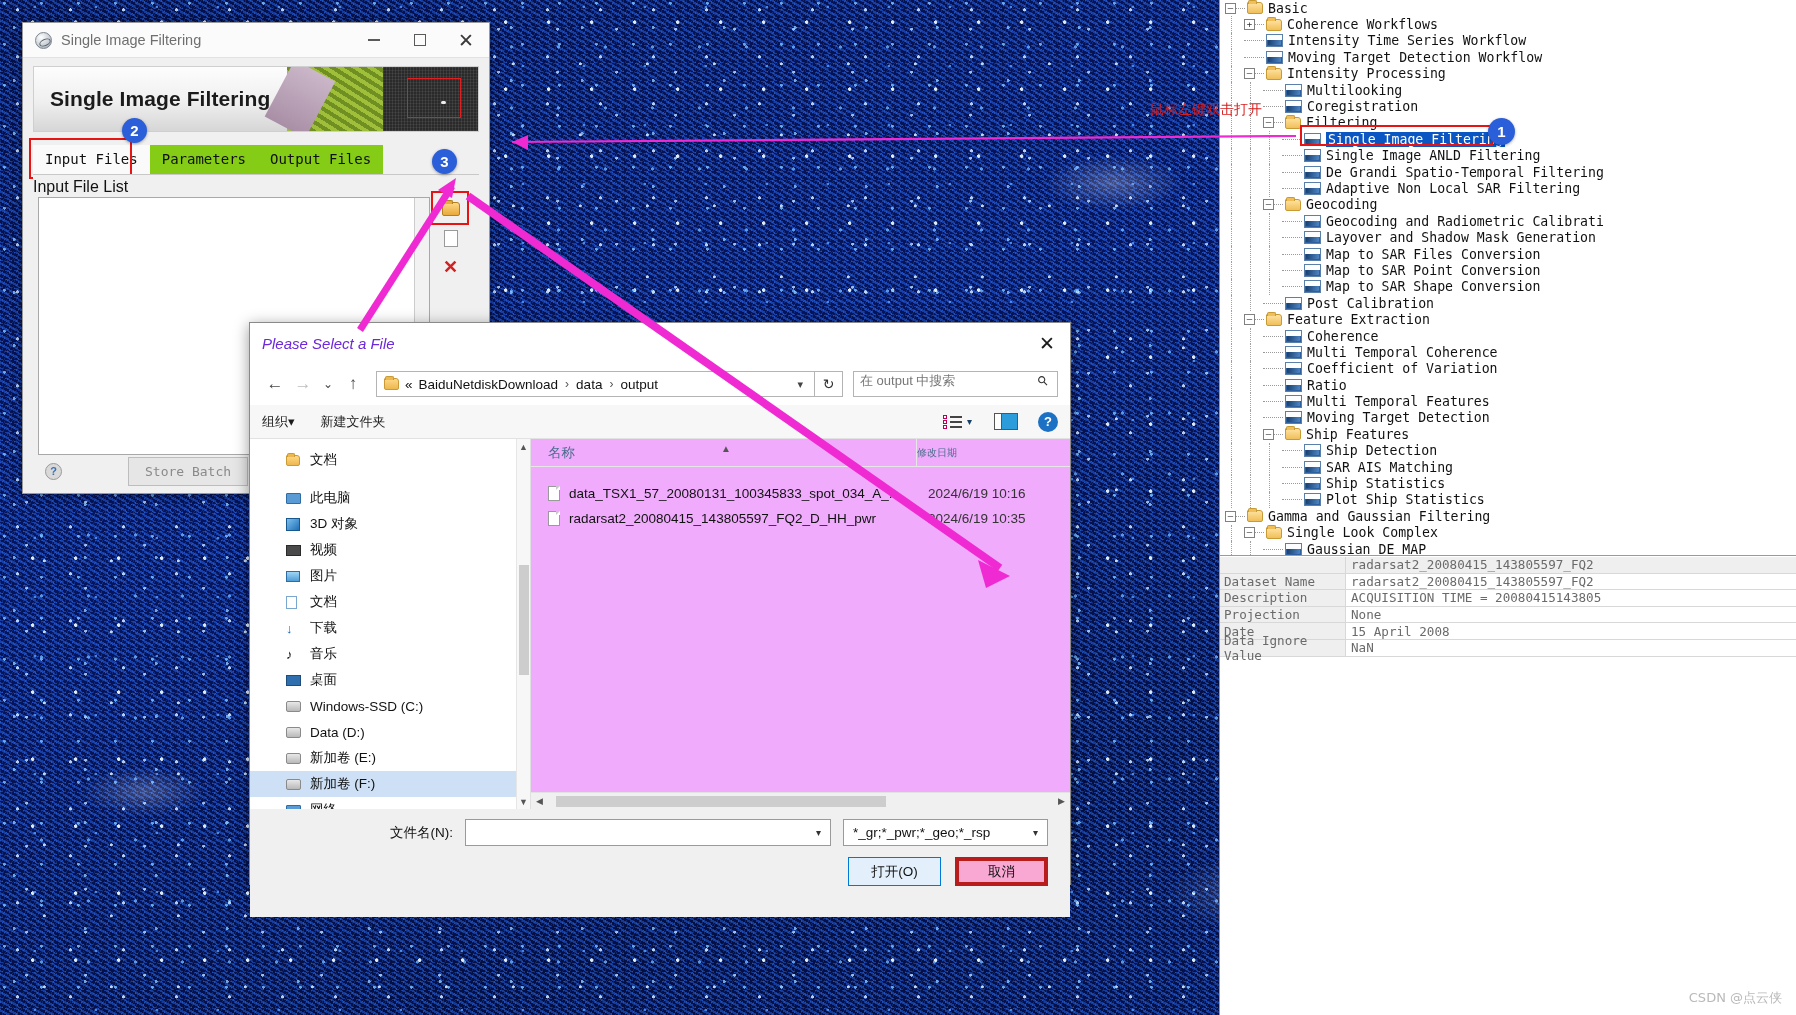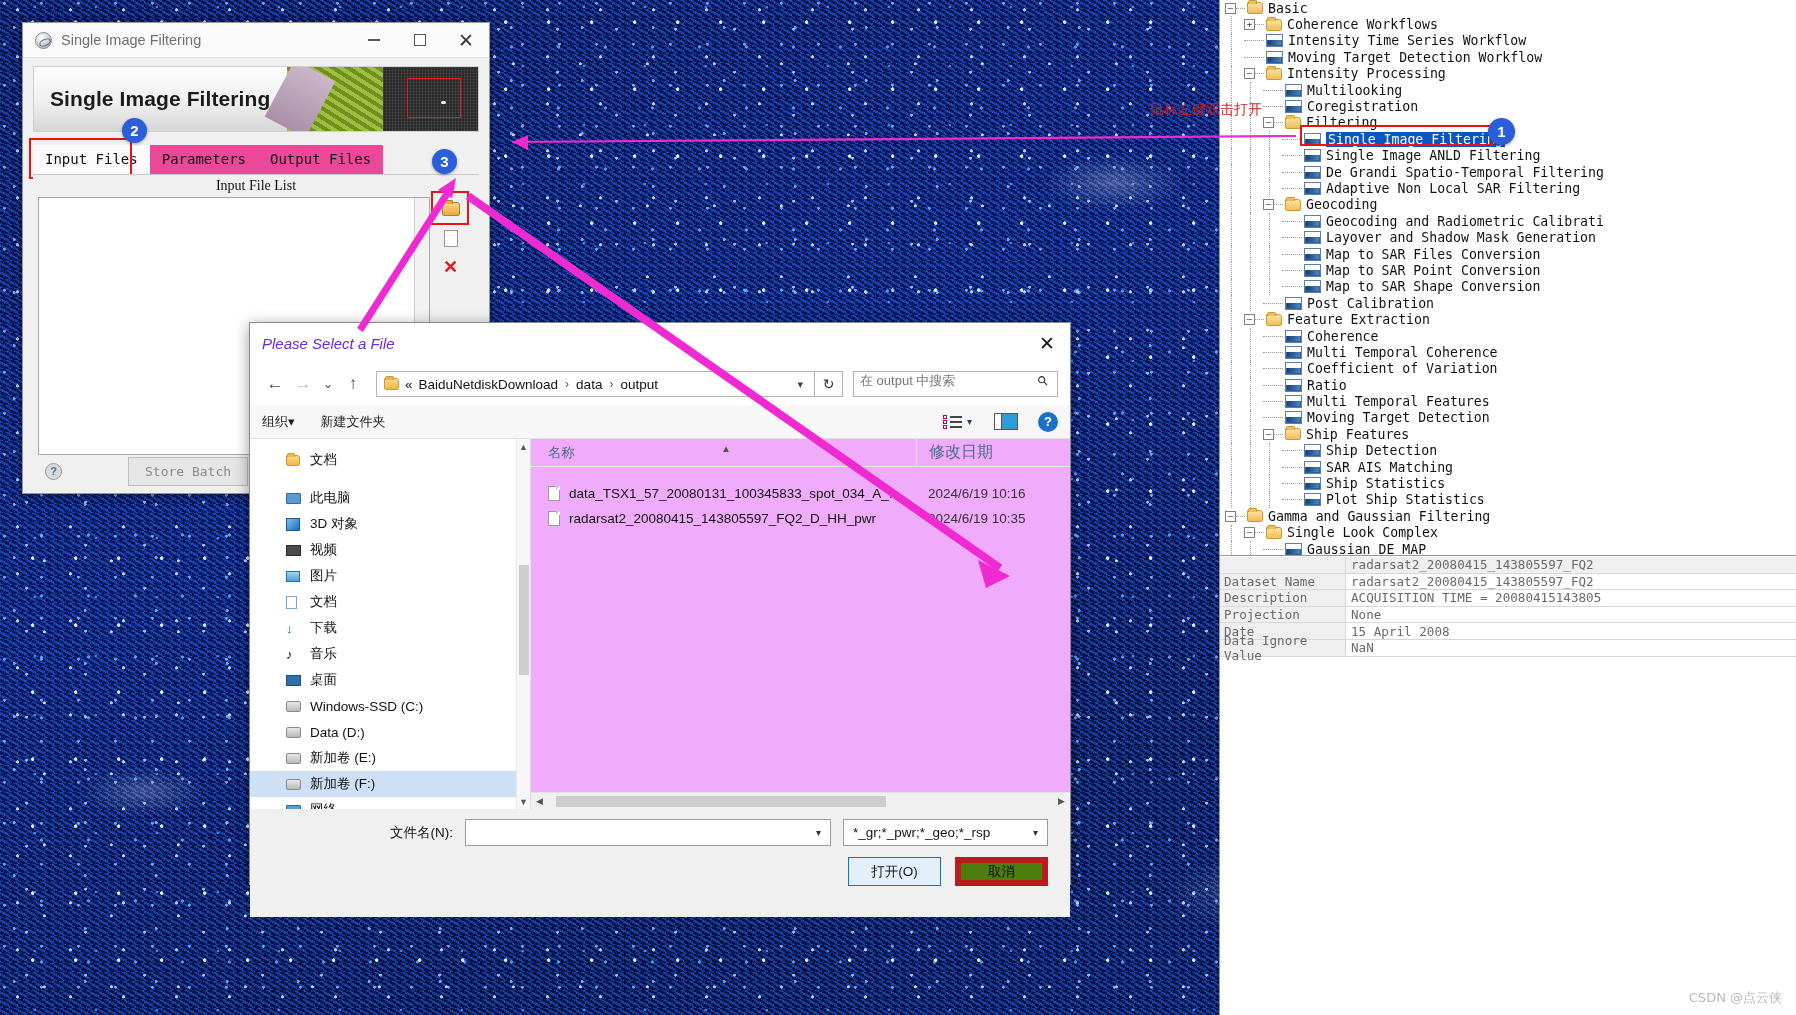--- a/index.html
+++ b/index.html
@@ -97,34 +97,34 @@
   }
   .banner-redbox{
     position:absolute; left:24px; top:11px; width:54px; height:40px;
     border:1.6px solid #e02020;
   }
   .banner-dot{ position:absolute; left:58px; top:34px; width:5px;height:3px;background:#eee;border-radius:2px;}
 
   .sif-tabs{ margin:12px 10px 0 10px; display:flex; align-items:flex-end; height:30px; position:relative;}
   .sif-tab{
     padding:5px 11px 6px 11px; font-family:"DejaVu Sans Mono", monospace; font-size:14px; color:#101010;
-    background:#ec4899; border:1px solid transparent; white-space:nowrap;
+    background:#84cc16; border:1px solid transparent; white-space:nowrap;
   }
   .sif-tab.active{ background:#fafafa; }
   .tab-hl{
     position:absolute; left:-4px; top:-6px; width:103px; height:41px;
     border:2.5px solid #e81414; pointer-events:none;
   }
   .sif-panelbody{
     margin:0 10px; border-top:1px solid #c8c8c8; background:#f0f0f0;
     height:300px; position:relative;
   }
   .inputfilelist-label{
-    text-align:center; font-family:Liberation Serif, serif;
-    font-size:14px; color:#111; padding-top:3px;
+    font-family:Liberation Sans, sans-serif;
+    font-size:16px; color:#111; padding-top:3px;
   }
   .file-list-box{
     position:absolute; left:5px; top:22px; width:392px; height:258px;
     background:#ffffff; border:1px solid #a8a8a8;
   }
   .file-list-scroll{
     position:absolute; right:0; top:0; width:15px; height:100%;
     background:#f2f2f2; border-left:1px solid #ccc;
   }
   .side-btn-col{ position:absolute; left:404px; top:22px; width:30px; }
@@ -247,21 +247,21 @@
     position:absolute; right:0; top:0; width:14px; height:100%; background:#f7f7f7; border-left:1px solid #e6e6e6;
   }
   .fd-side-scroll .up, .fd-side-scroll .dn{
     height:15px; display:flex;align-items:center;justify-content:center;font-size:9px;color:#555;
   }
   .fd-side-scroll .thumb{ position:absolute; top:126px; left:2px; width:10px; height:110px; background:#cdcdcd;}
 
   .fd-filelist{ flex:1; background:#f0abfc; position:relative; }
   .fl-header{ height:28px; display:flex; align-items:center; border-bottom:1px solid #e6e6e6; position:relative;}
   .fl-col-name{ width:385px; padding-left:17px; font-size:13.5px; color:#4a6d8c;}
-  .fl-col-date{ font-size:16px; color:#4a6d8c; padding-left:12px; border-left:1px solid #e6e6e6; height:100%; display:flex;align-items:center;}
+  .fl-col-date{ font-size:10px; color:#4a6d8c; border-left:1px solid #e6e6e6; height:100%; display:flex;align-items:center;}
   .sort-caret{ position:absolute; left:190px; top:4px; font-size:10px; color:#555;}
   .fl-row{ height:25px; display:flex; align-items:center; font-size:13.5px; color:#111;}
   .fl-row .fname{ width:385px; padding-left:17px; display:flex; align-items:center; overflow:hidden; white-space:nowrap;}
   .fl-row .fdate{ padding-left:12px; color:#333; }
   .file-ico{
     width:12px;height:15px;background:#fff;border:1px solid #9a9a9a;margin-right:9px;flex:none;position:relative;
   }
   .file-ico::after{content:"";position:absolute;right:-1px;top:-1px;border-width:0 0 4px 4px;border-style:solid;border-color:transparent transparent #fff #c9c9c9;}
   .fl-hscroll{
     position:absolute; left:0; bottom:0; width:100%; height:17px; background:#f0f0f0; border-top:1px solid #e2e2e2;
@@ -271,21 +271,21 @@
   .fl-hscroll .thumb{ margin-left:8px; height:11px; width:330px; background:#cdcdcd;}
 
   .fd-bottom{ height:108px; background:#f0f0f0; position:relative; }
   .fn-row{ display:flex; align-items:center; padding:10px 22px 0 0; justify-content:flex-end;}
   .fn-label{ font-size:13.5px; color:#111; margin-right:12px;}
   .fn-input{ width:366px; height:27px; border:1px solid #9a9a9a; background:#fff; display:flex; align-items:center;}
   .fn-input .caret{ margin-left:auto; font-size:10px; color:#333; padding:0 9px;}
   .filter-select{ width:205px; height:27px; margin-left:12px; border:1px solid #9a9a9a; background:#fff; display:flex; align-items:center; padding-left:9px; font-size:13.5px; color:#111;}
   .filter-select .caret{ margin-left:auto; font-size:10px;color:#333;padding:0 9px;}
   .btn-row{ display:flex; justify-content:flex-end; padding:11px 22px 0 0; gap:14px; }
-  .fd-btn{ width:93px; height:29px; font-size:13.5px; display:flex;align-items:center;justify-content:center; border:6px solid #b91c1c; background:#4d7c0f; color:#111;}
+  .fd-btn{ width:93px; height:29px; font-size:13.5px; display:flex;align-items:center;justify-content:center; border:4px solid #b91c1c; background:#f9a8d4; color:#111;}
   .fd-btn.primary{ border:1px solid #0078d7; background:#e3f0fb; }
 
   
   #tree-panel{
     position:absolute; left:1219px; top:0; width:577px; height:1015px; background:#ffffff;
     border-left:1px solid #9a9a9a; overflow:hidden;
   }
   .tree-scroll{ position:relative; height:556px; border-bottom:1px solid #9a9a9a; overflow:hidden;}
   .tnode{ height:16.4px; display:flex; align-items:center; font-family:"DejaVu Sans Mono", monospace; font-size:13.2px; color:#111; white-space:nowrap; position:relative;}
   .expander{

